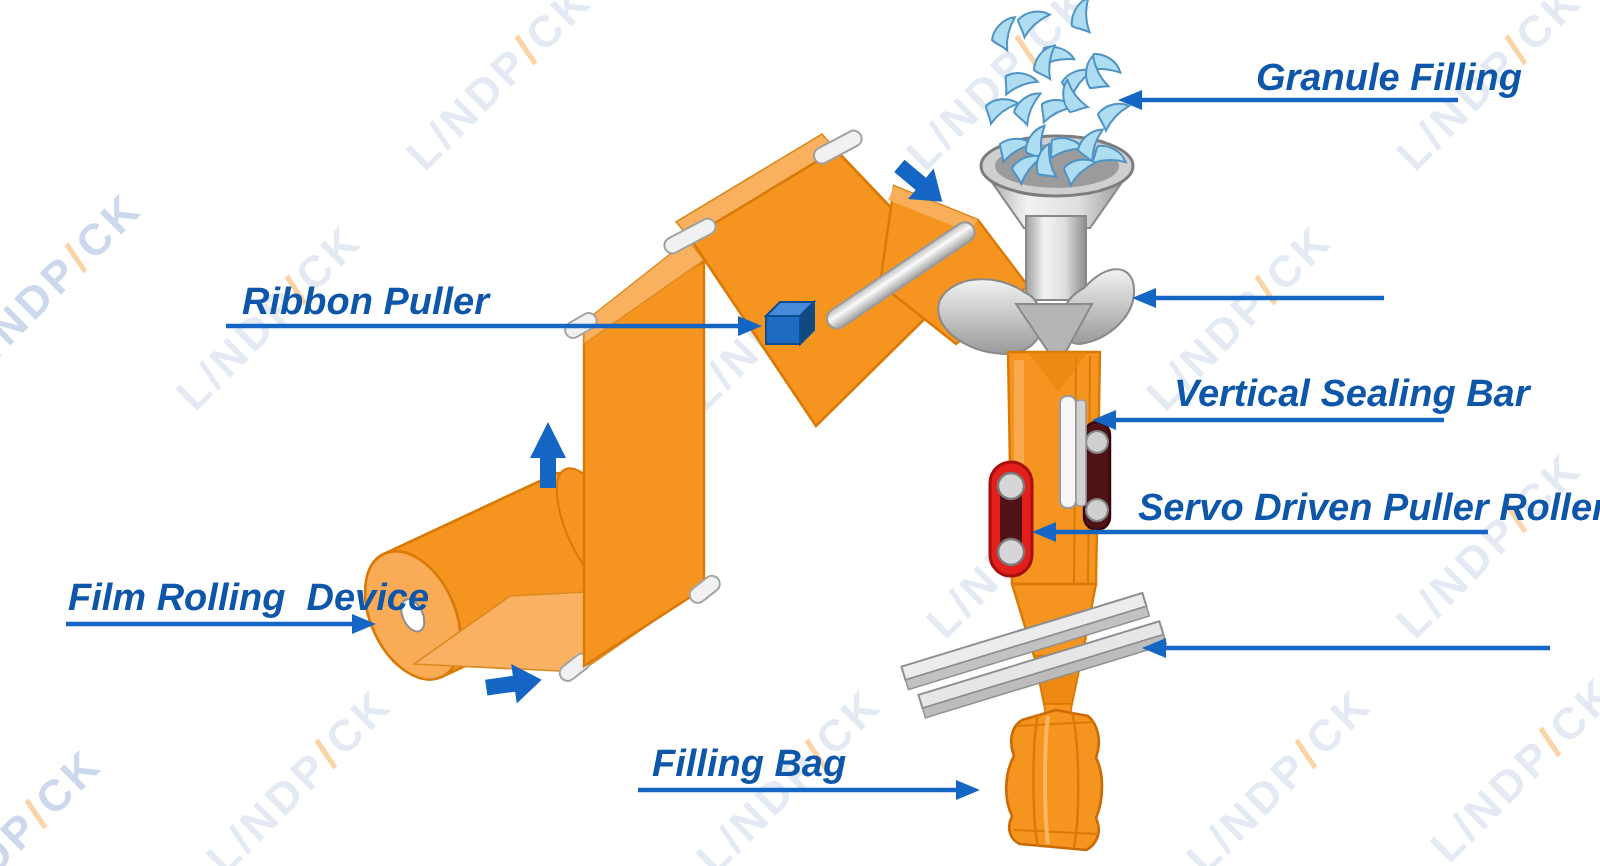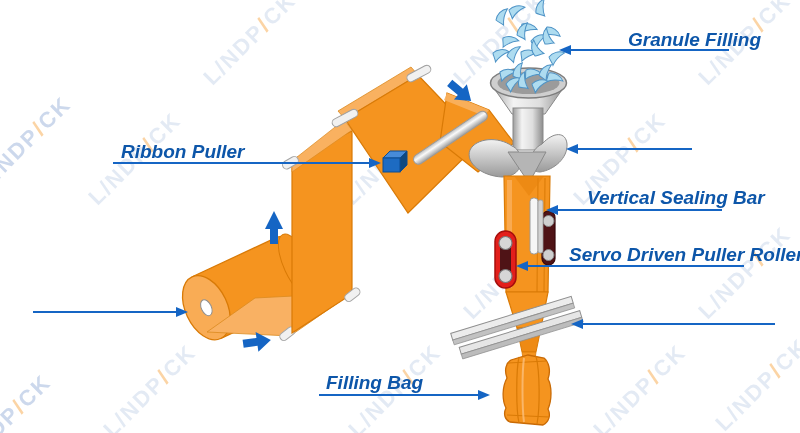--- a/index.html
+++ b/index.html
@@ -198,15 +198,16 @@
       <line x1="113" y1="163" x2="371" y2="163" marker-end="url(#ah)"></line>
       <line x1="33" y1="312" x2="178" y2="312" marker-end="url(#ah)"></line>
       <line x1="319" y1="395" x2="480" y2="395" marker-end="url(#ah)"></line>
     </g>
   </svg>
 
   <div class="lbl" style="left:628px;top:32px">Granule Filling</div>
   <div class="lbl" style="left:587px;top:190px">Vertical Sealing Bar</div>
   <div class="lbl" style="left:569px;top:247px">Servo Driven Puller Rollers</div>
   <div class="lbl" style="left:121px;top:144px">Ribbon Puller</div>
+  <div class="lbl" style="left:34px;top:292px">Film Rolling  Device</div>
   <div class="lbl" style="left:326px;top:375px">Filling Bag</div>
 
 </div>
 
 </body></html>

